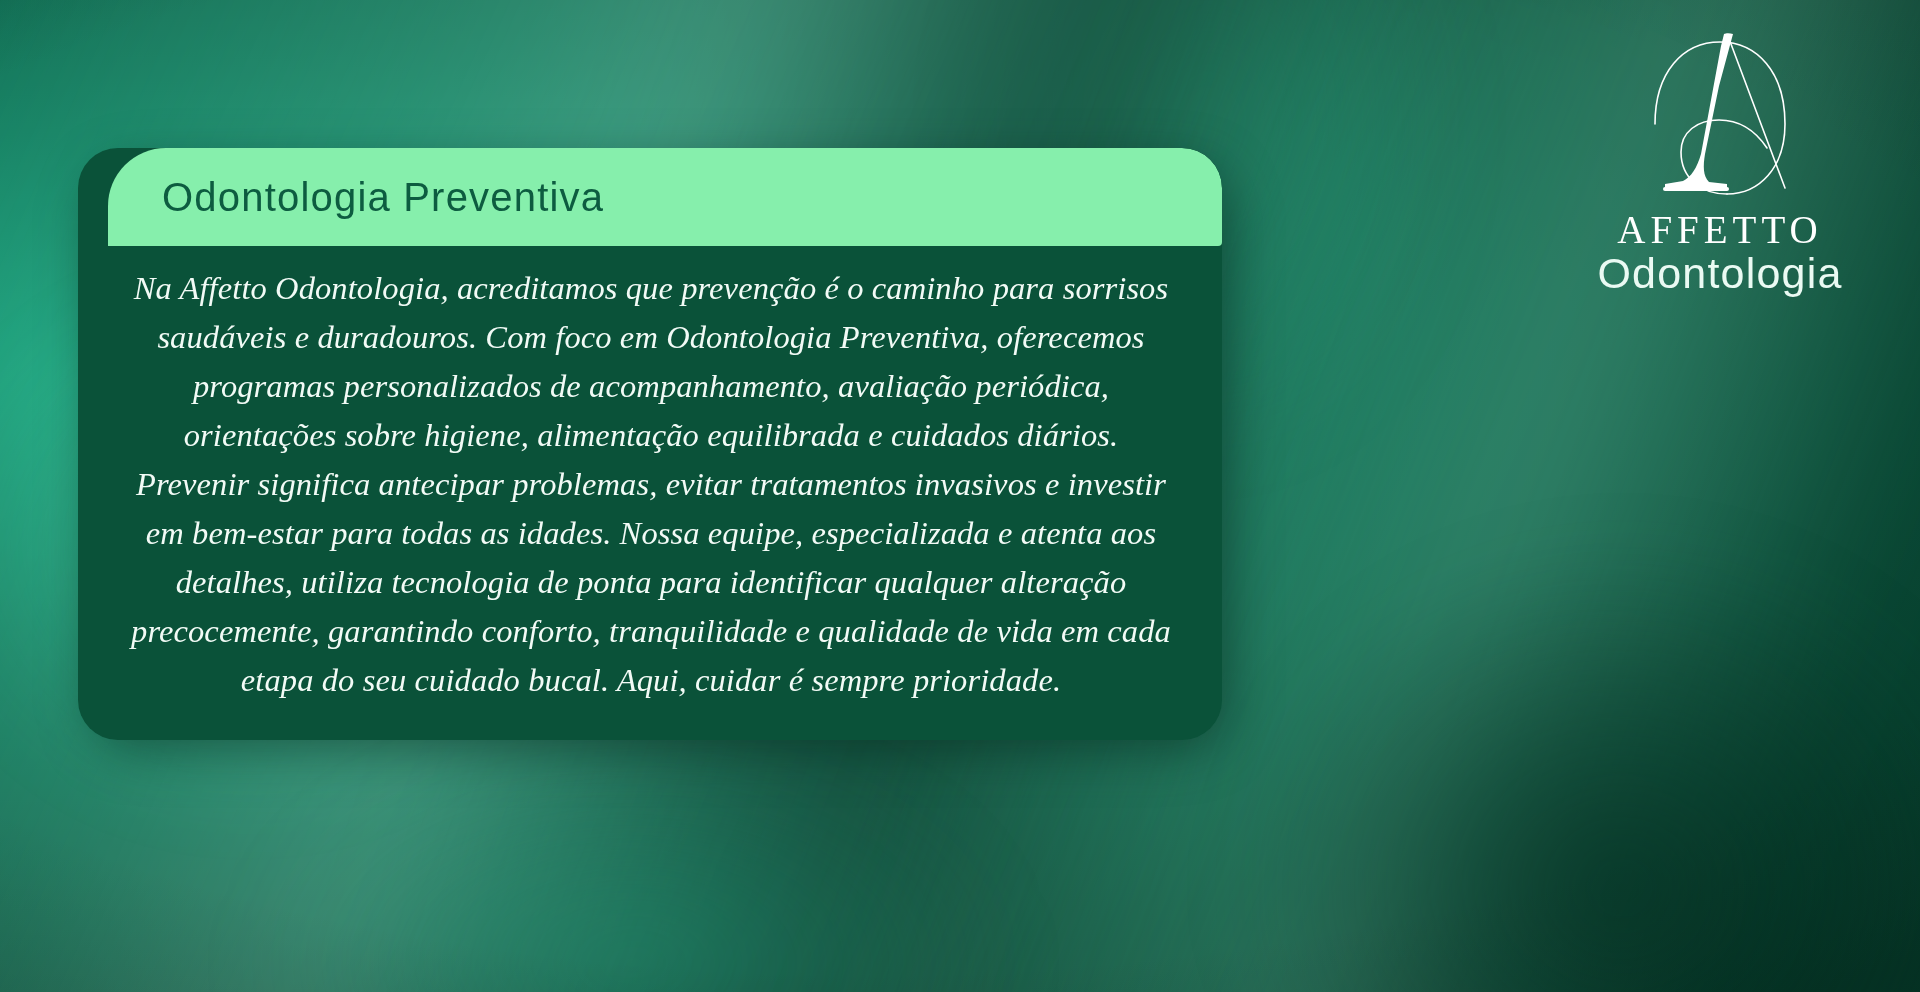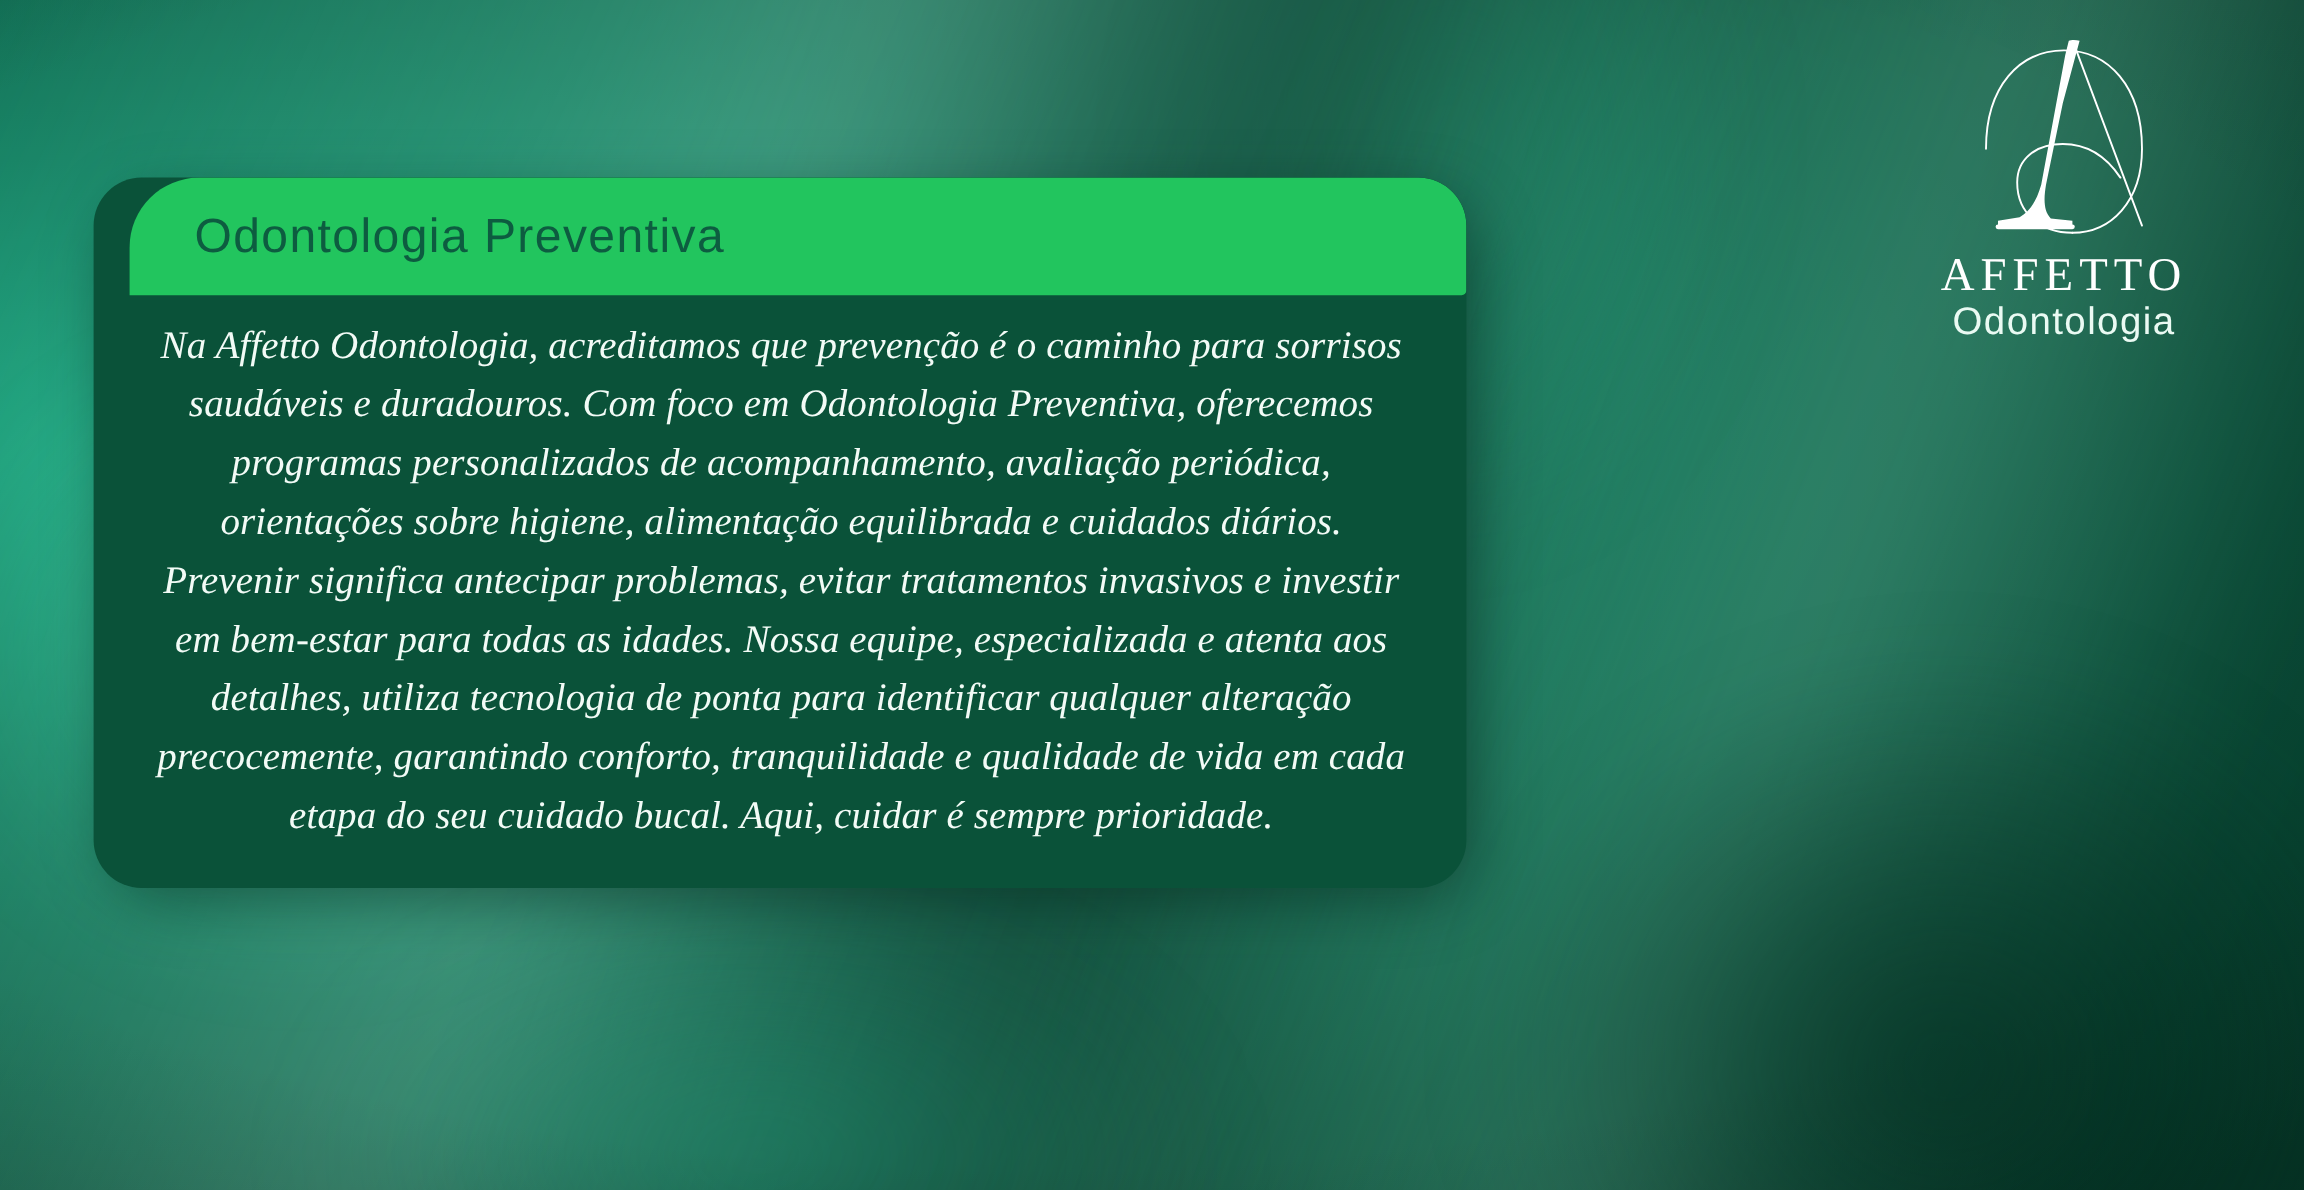--- a/index.html
+++ b/index.html
@@ -132,21 +132,21 @@
     border-radius: 40px;
     background: #0a5239;
     overflow: hidden;
   }
   .card-header {
     position: absolute;
     left: 30px;
     top: 0;
     width: 1114px;
     height: 98px;
-    background: #22c55e;
+    background: #86efac;
     border-top-left-radius: 58px;
     border-top-right-radius: 40px;
     border-bottom-right-radius: 4px;
     display: flex;
     align-items: center;
   }
   .card-title {
     margin-left: 54px;
     color: #0d5c40;
     font-family: "Liberation Sans", sans-serif;
@@ -194,21 +194,21 @@
     font-size: 39px;
     font-weight: 400;
     letter-spacing: 5px;
     line-height: 1;
     white-space: nowrap;
   }
   .logo-subtitle {
     margin-top: 2px;
     color: #eafaf3;
     font-family: "Liberation Sans", sans-serif;
-    font-size: 32px;
+    font-size: 43px;
     font-weight: 300;
     letter-spacing: 1.2px;
     line-height: 1.05;
     white-space: nowrap;
     text-align: center;
   }
 </style>
 </head>
 <body>
 

